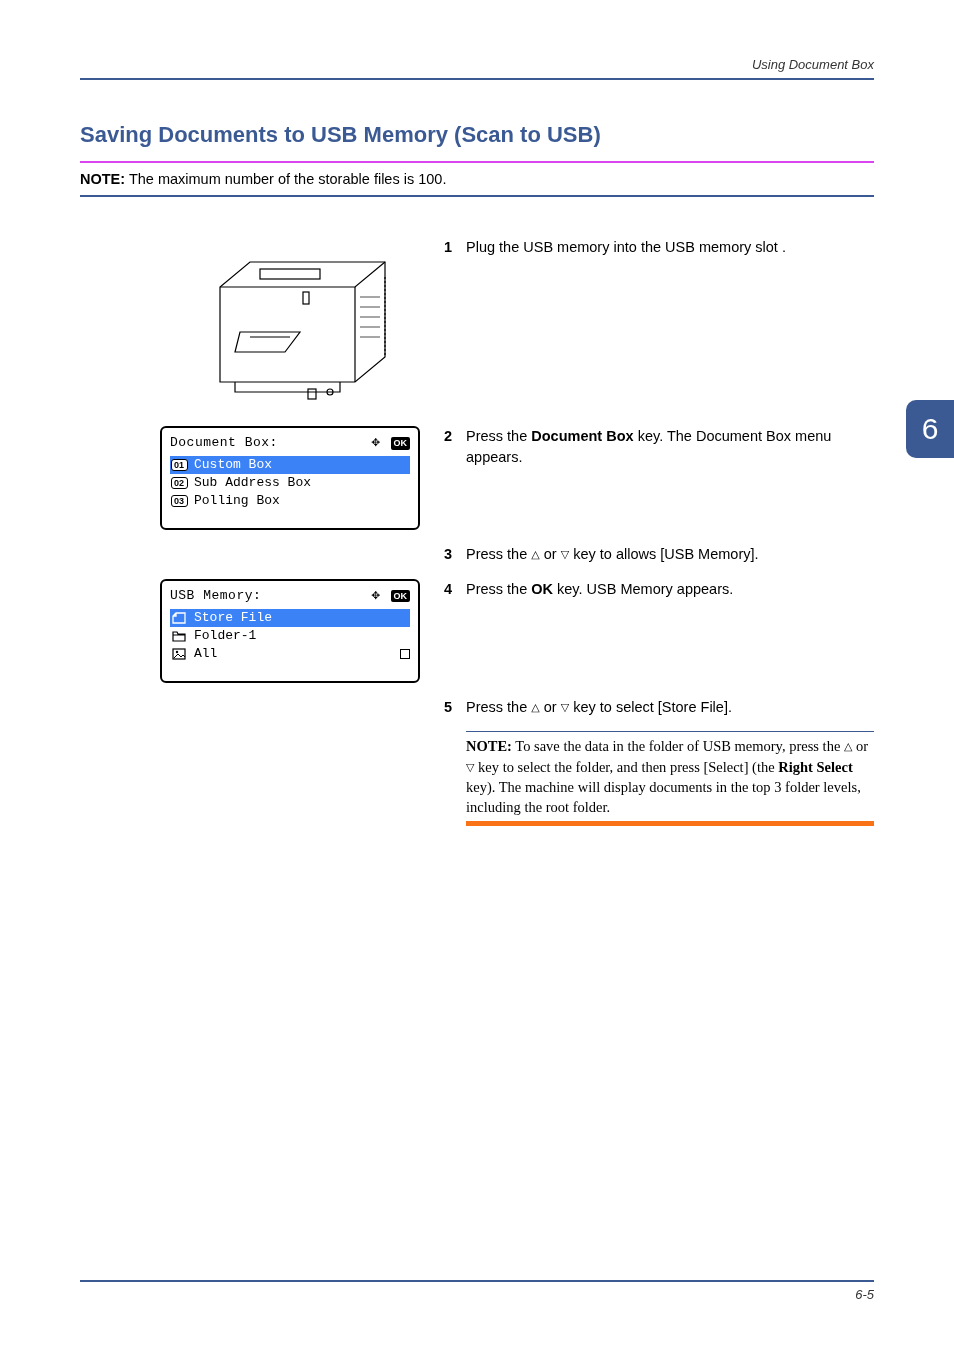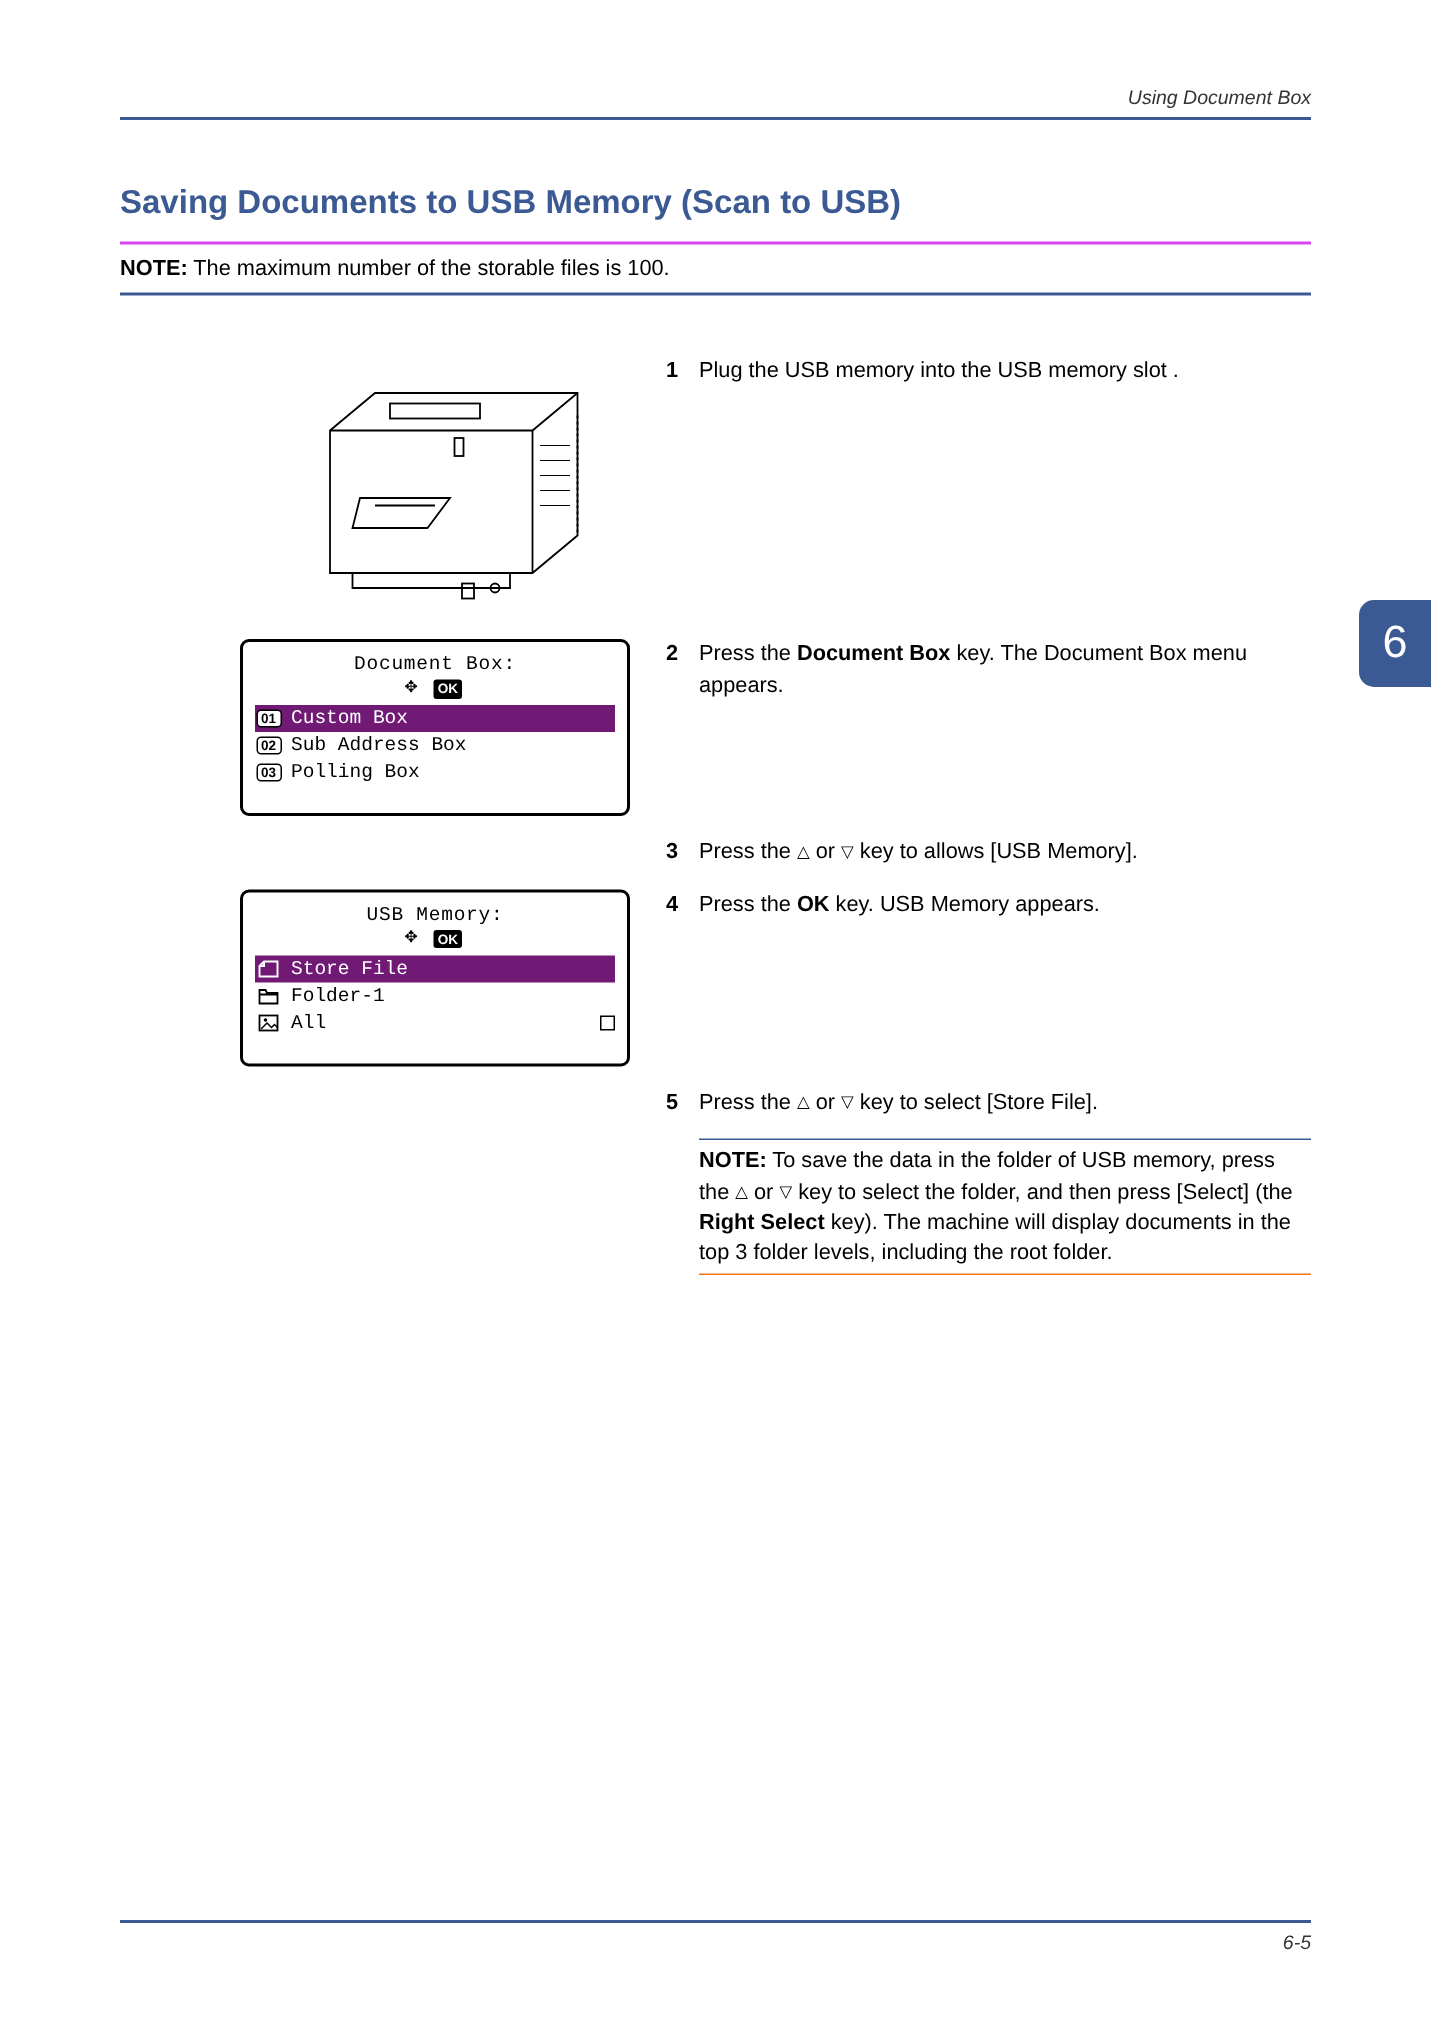--- a/index.html
+++ b/index.html
@@ -84,21 +84,20 @@
     padding: 6px 8px 18px 8px;
     font-family: "Courier New", monospace;
     font-size: 13px;
     background: #fff;
   }
   .lcd-title-row {
     display: flex;
     justify-content: space-between;
     align-items: center;
     margin-bottom: 4px;
-    flex-direction: column;
   }
   .lcd-title {
     letter-spacing: 0.5px;
   }
   .lcd-ok-group {
     display: flex;
     align-items: center;
     gap: 3px;
   }
   .nav-dpad {
@@ -124,21 +123,21 @@
     border-radius: 2px;
     font-family: Arial, sans-serif;
   }
   .lcd-line {
     display: flex;
     align-items: center;
     gap: 6px;
     height: 18px;
   }
   .lcd-line.selected {
-    background: #701a75;
+    background: #3b82f6;
     color: #fff;
   }
   .lcd-icon {
     display: inline-flex;
     width: 18px;
     height: 14px;
     align-items: center;
     justify-content: center;
   }
   .boxed-num {
@@ -172,22 +171,23 @@
     border-bottom-left-radius: 10px;
     color: #fff;
     display: flex;
     align-items: center;
     justify-content: center;
     font-size: 30px;
     font-weight: normal;
   }
   .mini-note {
     border-top: 1px solid #3b5a94;
-    border-bottom: 1px solid #f97316;
+    border-bottom: 5px solid #f97316;
     padding: 4px 0;
+    font-family: Liberation Serif, serif;
   }
   .footer {
     position: absolute;
     bottom: 64px;
     left: 80px;
     right: 80px;
     border-top: 2px solid #3b5a94;
     padding-top: 4px;
     display: flex;
     justify-content: center;

